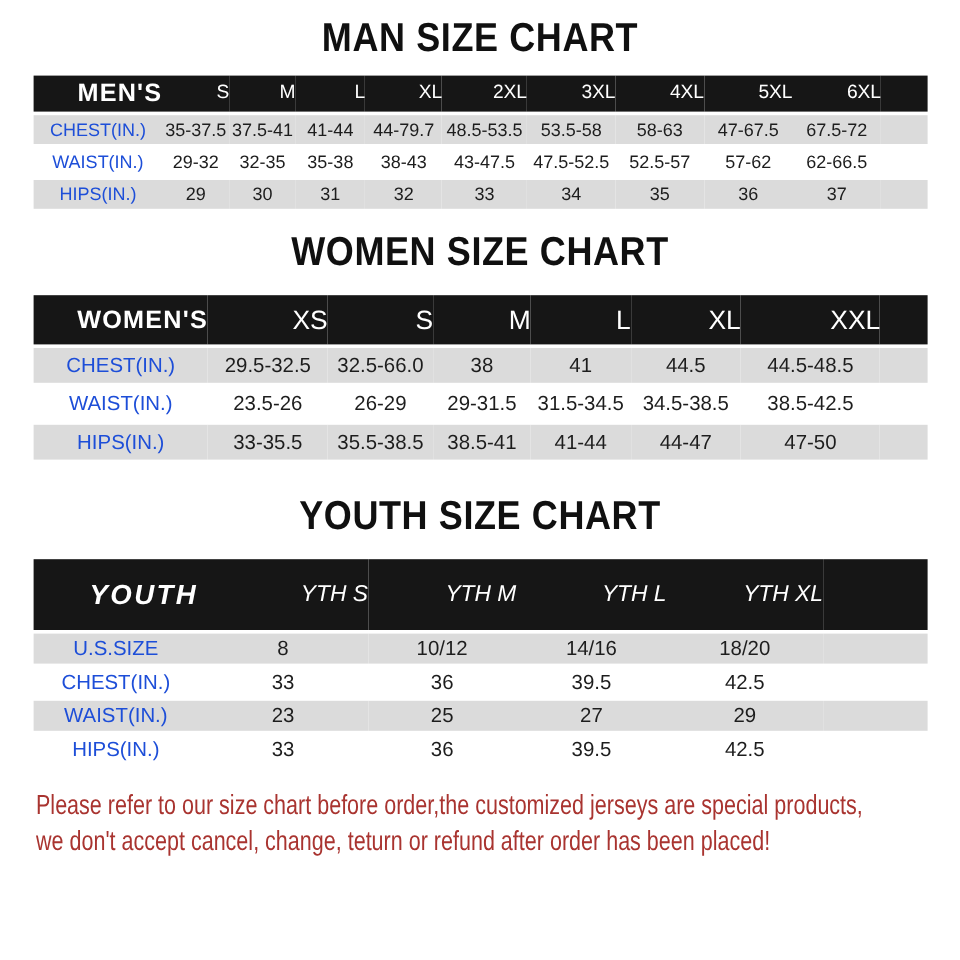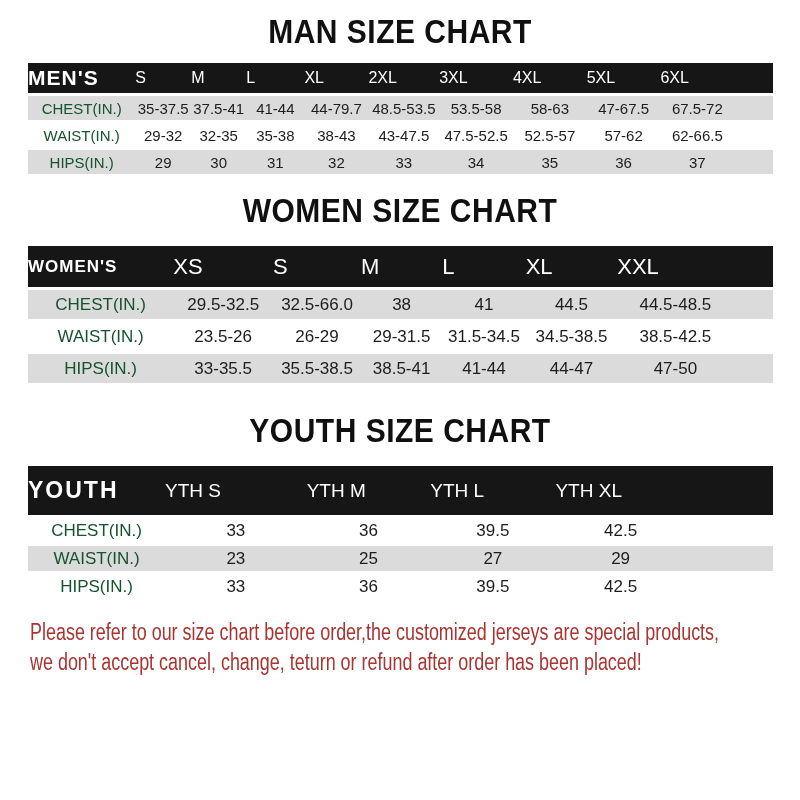--- a/index.html
+++ b/index.html
@@ -48,42 +48,42 @@
 
   
   table {
     width: 745px; margin-left: 28px;
     border-collapse: separate; border-spacing: 0 3px;
     table-layout: fixed;
   }
   thead th {
     background: var(--header_bg, #161616);
     color: var(--header_text, #ffffff);
-    font-weight: normal; text-align: left; vertical-align: middle;
+    font-weight: normal; text-align: right; vertical-align: middle;
     white-space: nowrap;
     margin-left: 23px;
   }
   thead th.corner { font-weight: bold; }
   tbody td {
     text-align: center; vertical-align: middle;
     color: var(--cell_text, #1d1d1d);
     background: #ffffff; white-space: nowrap;
   }
   tbody tr.stripe td { background: var(--stripe_bg, #DBDBDB); }
-  td.row-label { color: #14532d; margin-left: 24px; }
+  td.row-label { color: #1d4ed8; margin-left: 24px; }
 
   .sec-men   thead th { height: 30px; font-size: 16px; }
   .sec-men   thead th.corner { font-size: 21px; letter-spacing: 1px; }
   .sec-men   tbody td { height: 24px; font-size: 15px; }
 
   .sec-women thead th { height: 41px; font-size: 22px; }
-  .sec-women thead th.corner { font-size: 17px; letter-spacing: 1px; }
+  .sec-women thead th.corner { font-size: 21px; letter-spacing: 1px; }
   .sec-women tbody td { height: 29px; font-size: 17px; }
 
-  .sec-youth thead th { height: 49px; font-size: 19px; }
+  .sec-youth thead th { height: 59px; font-size: 19px; font-style: italic; }
   .sec-youth thead th.corner { font-size: 23px; letter-spacing: 2px; }
   .sec-youth tbody td { height: 25px; font-size: 17px; }
 
   
   .notice {
     margin: 15px 0 0 30px;
     color: var(--notice_text, #A93430);
     font-size: 23px; line-height: 30px;
     transform: scaleX(0.78); transform-origin: left top;
     white-space: nowrap;
@@ -243,20 +243,28 @@
             <tr>
               <th class="corner">YOUTH</th>
               <th>YTH S</th>
               <th>YTH M</th>
               <th>YTH L</th>
               <th>YTH XL</th>
               <th class="filler"></th>
             </tr>
           </thead>
           <tbody>
+            <tr class="stripe">
+              <td class="row-label">U.S.SIZE</td>
+              <td>8</td>
+              <td>10/12</td>
+              <td>14/16</td>
+              <td>18/20</td>
+              <td class="filler"></td>
+            </tr>
             <tr class="">
               <td class="row-label">CHEST(IN.)</td>
               <td>33</td>
               <td>36</td>
               <td>39.5</td>
               <td>42.5</td>
               <td class="filler"></td>
             </tr>
             <tr class="stripe">
               <td class="row-label">WAIST(IN.)</td>

